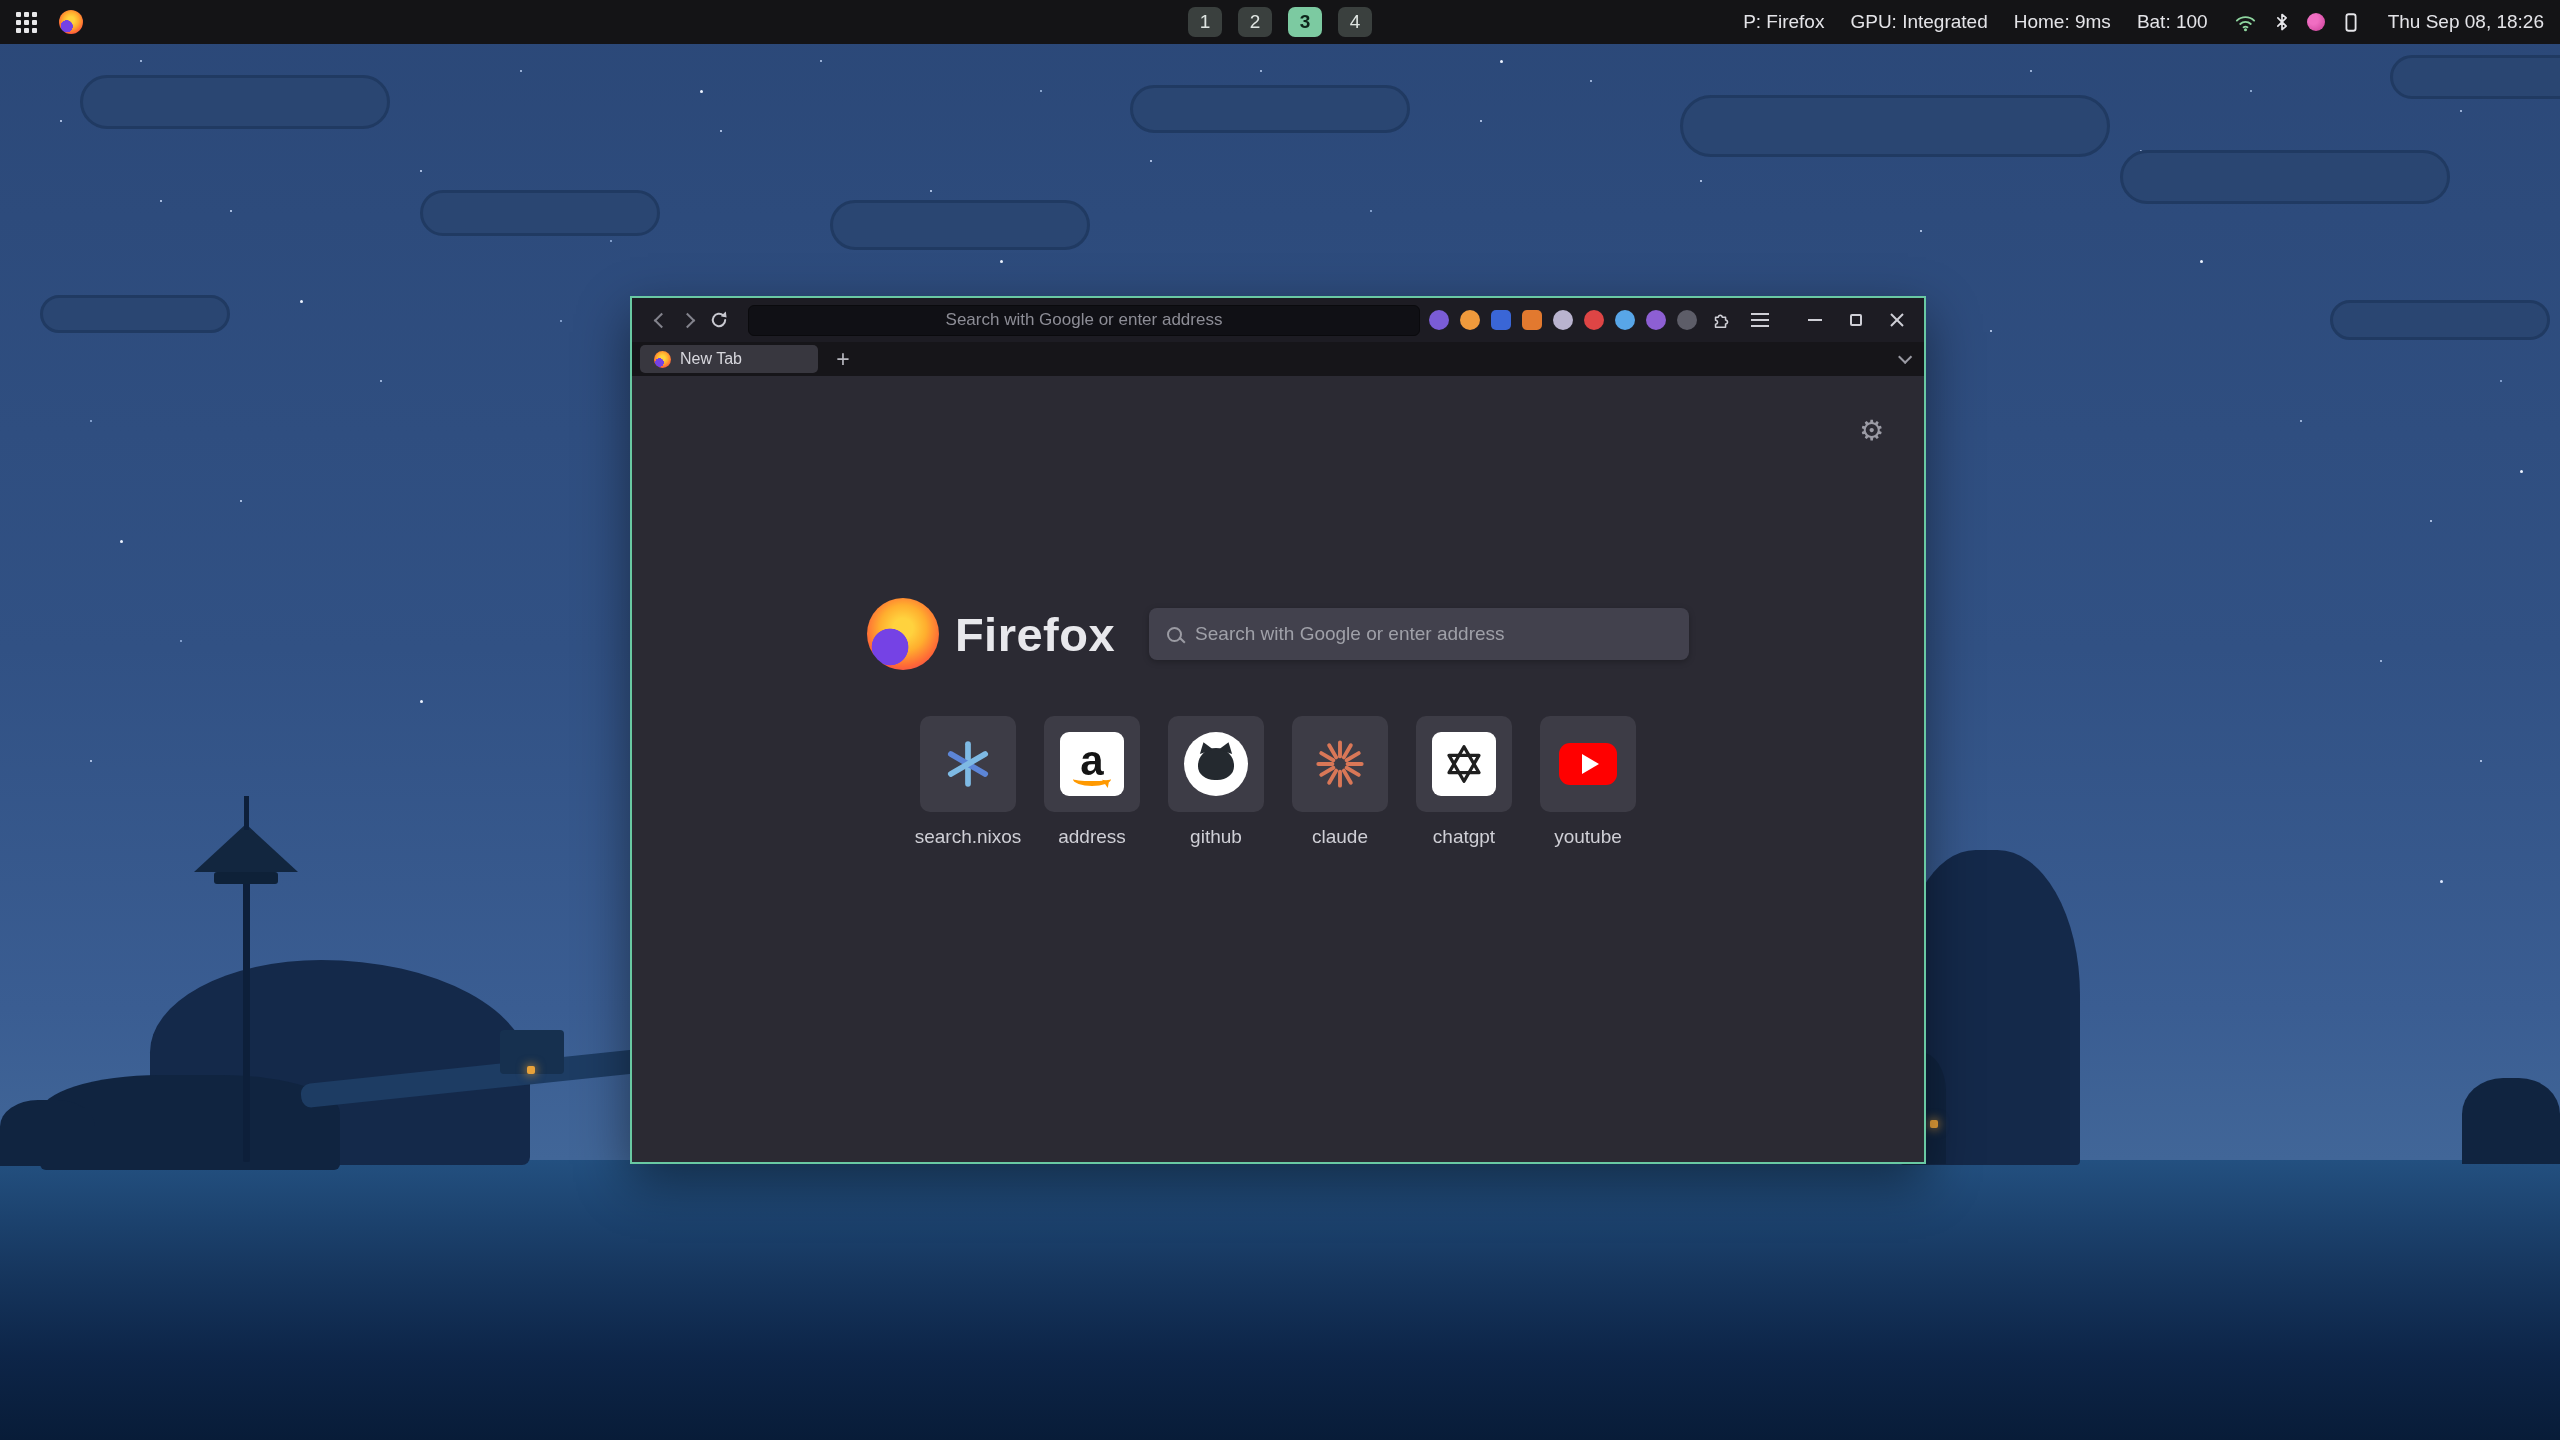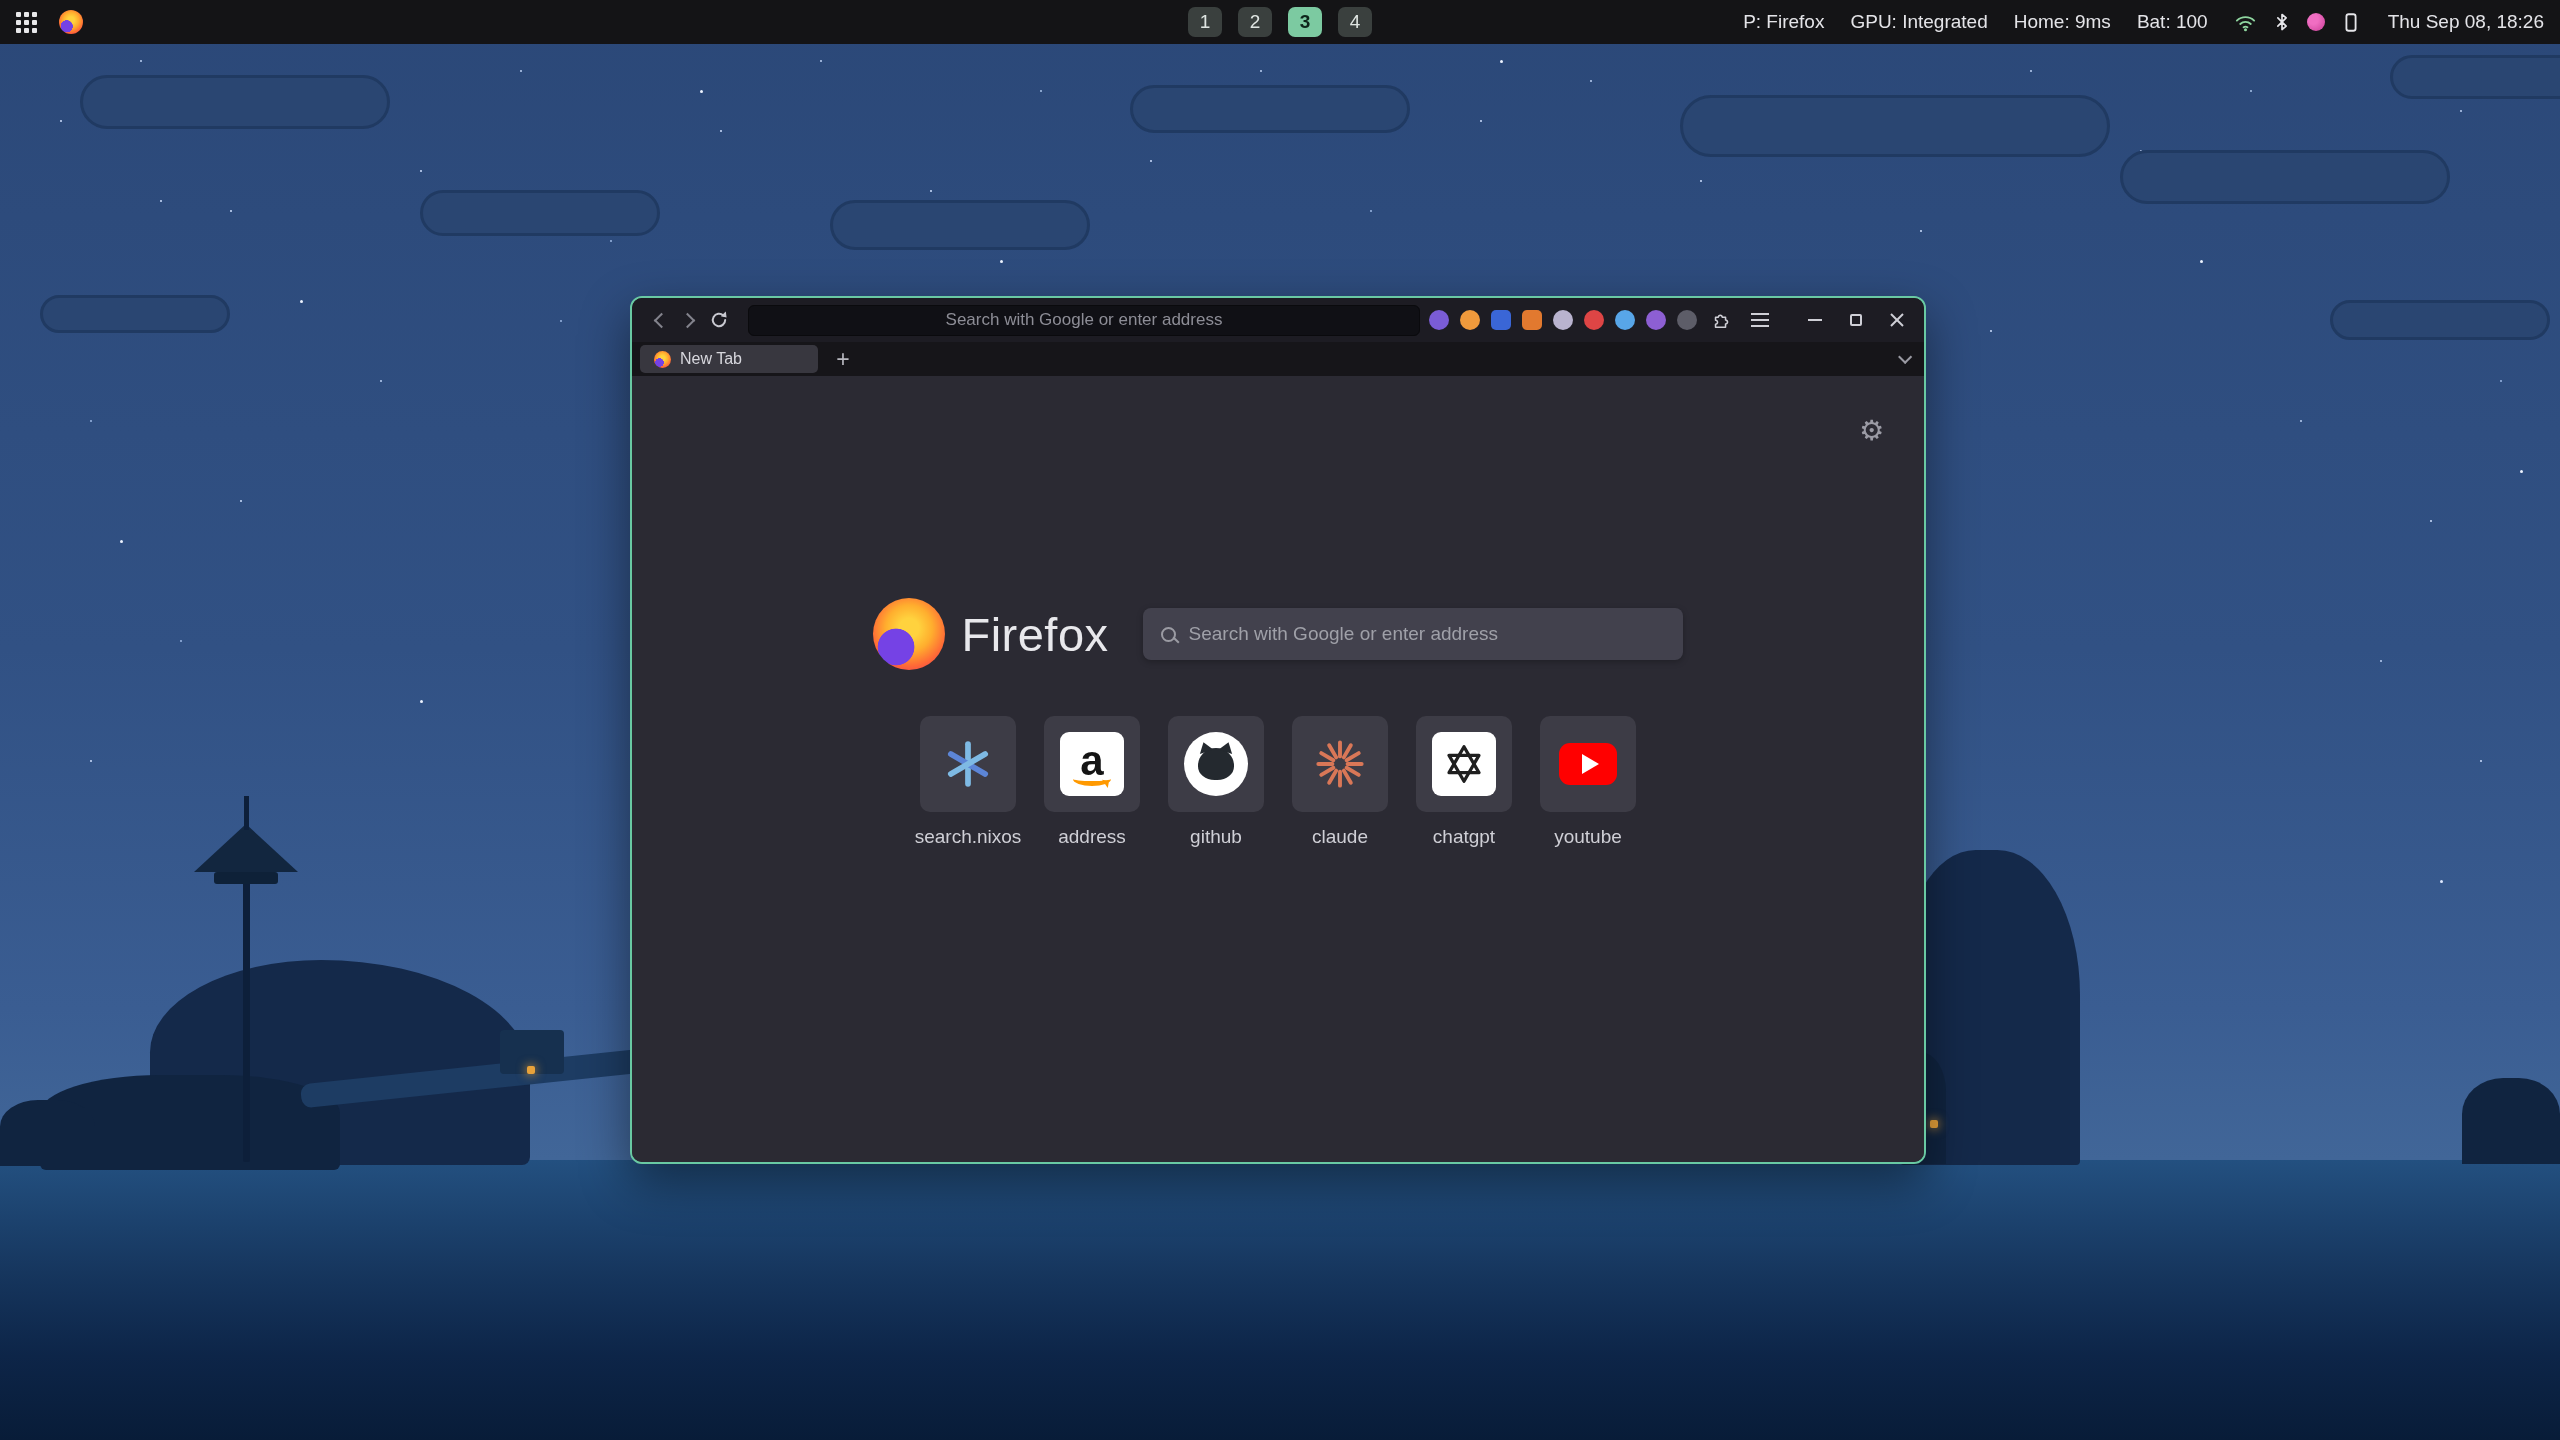--- a/index.html
+++ b/index.html
@@ -65,21 +65,21 @@
   .ws.active { background:#7ccaa1; color:#0d241a; font-weight:bold; }
   .tb-right { margin-left:auto; display:flex; align-items:center; gap:26px; }
   .tb-right .stat { white-space:nowrap; }
   .tb-icons { display:flex; align-items:center; gap:15px; }
   .dot-pink { width:18px; height:18px; border-radius:50%;
     background:radial-gradient(circle at 35% 35%, #f06ec2 0 30%, #c93d96 100%); }
   .clock { white-space:nowrap; }
 
   
   .window { position:absolute; left:630px; top:296px; width:1296px; height:868px;
-    border:2px solid #69c9a3; border-radius:12px; background:#2b2a33; overflow:hidden;
+    border:2px solid #69c9a3; border-radius:0; background:#2b2a33; overflow:hidden;
     display:flex; flex-direction:column; box-shadow:0 18px 50px rgba(0,0,0,.45); z-index:10; }
 
   .toolbar { height:44px; flex:0 0 44px; background:#1d1c23; display:flex; align-items:center; padding:0 12px; }
   .navbtn { width:30px; height:30px; display:flex; align-items:center; justify-content:center; cursor:pointer; }
   .chev { width:11px; height:11px; border-left:2.5px solid #83838c; border-bottom:2.5px solid #83838c; }
   .chev.left { transform:rotate(45deg); margin-left:4px; }
   .chev.right { transform:rotate(225deg); margin-right:4px; }
   .urlbar { width:672px; height:31px; margin-left:14px; background:#101015; border:1px solid #0a0a0d;
     border-radius:6px; color:#bdbdc6; font-size:17px; font-family:inherit; text-align:center; outline:none; }
   .urlbar::placeholder { color:#8d8d96; }
@@ -109,21 +109,21 @@
   .tab-chevron { margin-left:auto; margin-right:16px; width:10px; height:10px; border-right:2.5px solid #9a9aa3;
     border-bottom:2.5px solid #9a9aa3; transform:rotate(45deg) translateY(-3px); cursor:pointer; }
 
   .content { flex:1; position:relative; background:#2b2a33; display:flex; flex-direction:column; align-items:center; }
   .gear { position:absolute; top:38px; right:40px; color:#9b9ba5; font-size:28px;
     font-family:"DejaVu Sans", sans-serif; cursor:pointer; }
   .gear::before { content:"\2699"; }
 
   .hero { margin-top:222px; display:flex; align-items:center; gap:16px; }
   .ff-logo { width:72px; height:72px; }
-  .wordmark { font-size:47px; font-weight:400; color:#e8e8ec; letter-spacing:.5px; margin-right:18px; }
+  .wordmark { font-size:47px; font-weight:700; color:#e8e8ec; letter-spacing:.5px; margin-right:18px; }
   .search { width:540px; height:52px; background:#42414d; border-radius:8px; display:flex; align-items:center;
     padding:0 18px; gap:13px; box-shadow:0 2px 6px rgba(0,0,0,.25); }
   .mag { width:15px; height:15px; border:2px solid #9b9ba3; border-radius:50%; position:relative; flex:0 0 auto; }
   .mag::after { content:""; position:absolute; width:8px; height:2px; background:#9b9ba3;
     right:-6px; bottom:-1px; transform:rotate(45deg); }
   .search input { flex:1; background:transparent; border:none; outline:none; color:#d6d6dc; font-size:19px; font-family:inherit; }
   .search input::placeholder { color:#9fa0a8; }
 
   .tiles { margin-top:46px; display:flex; gap:48px; }
   .tile { width:76px; display:flex; flex-direction:column; align-items:center; gap:14px; cursor:pointer; }

